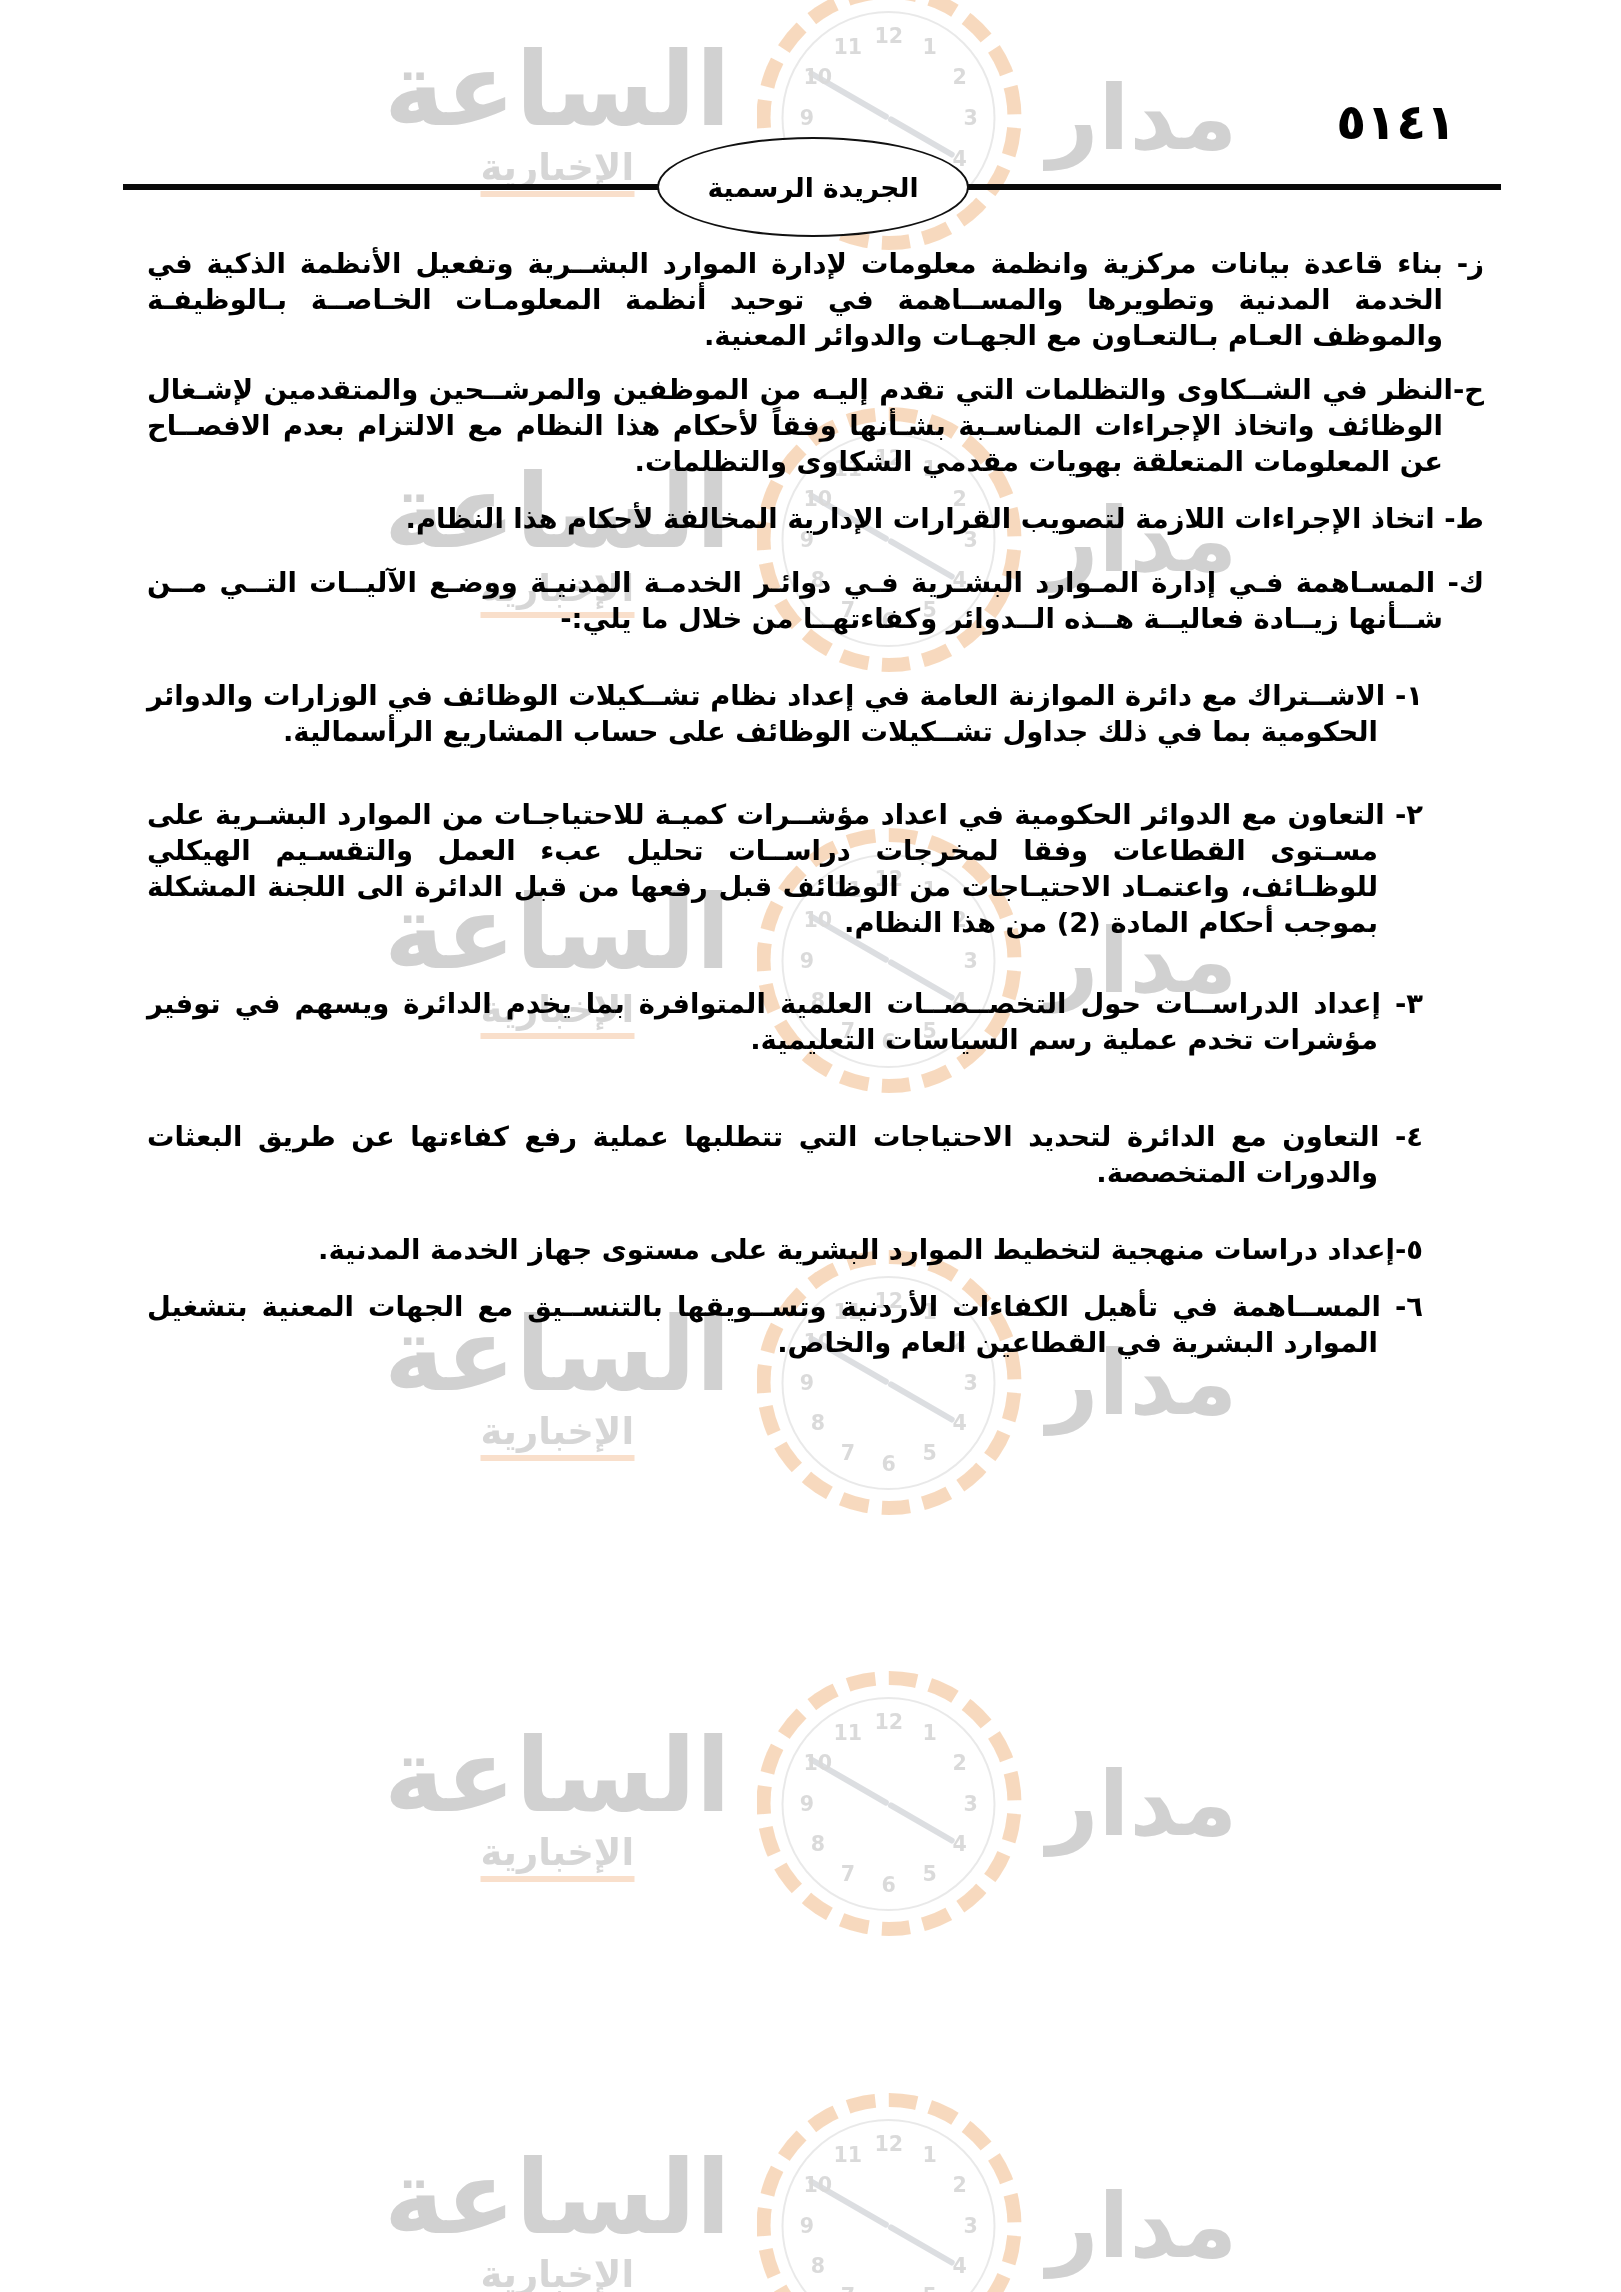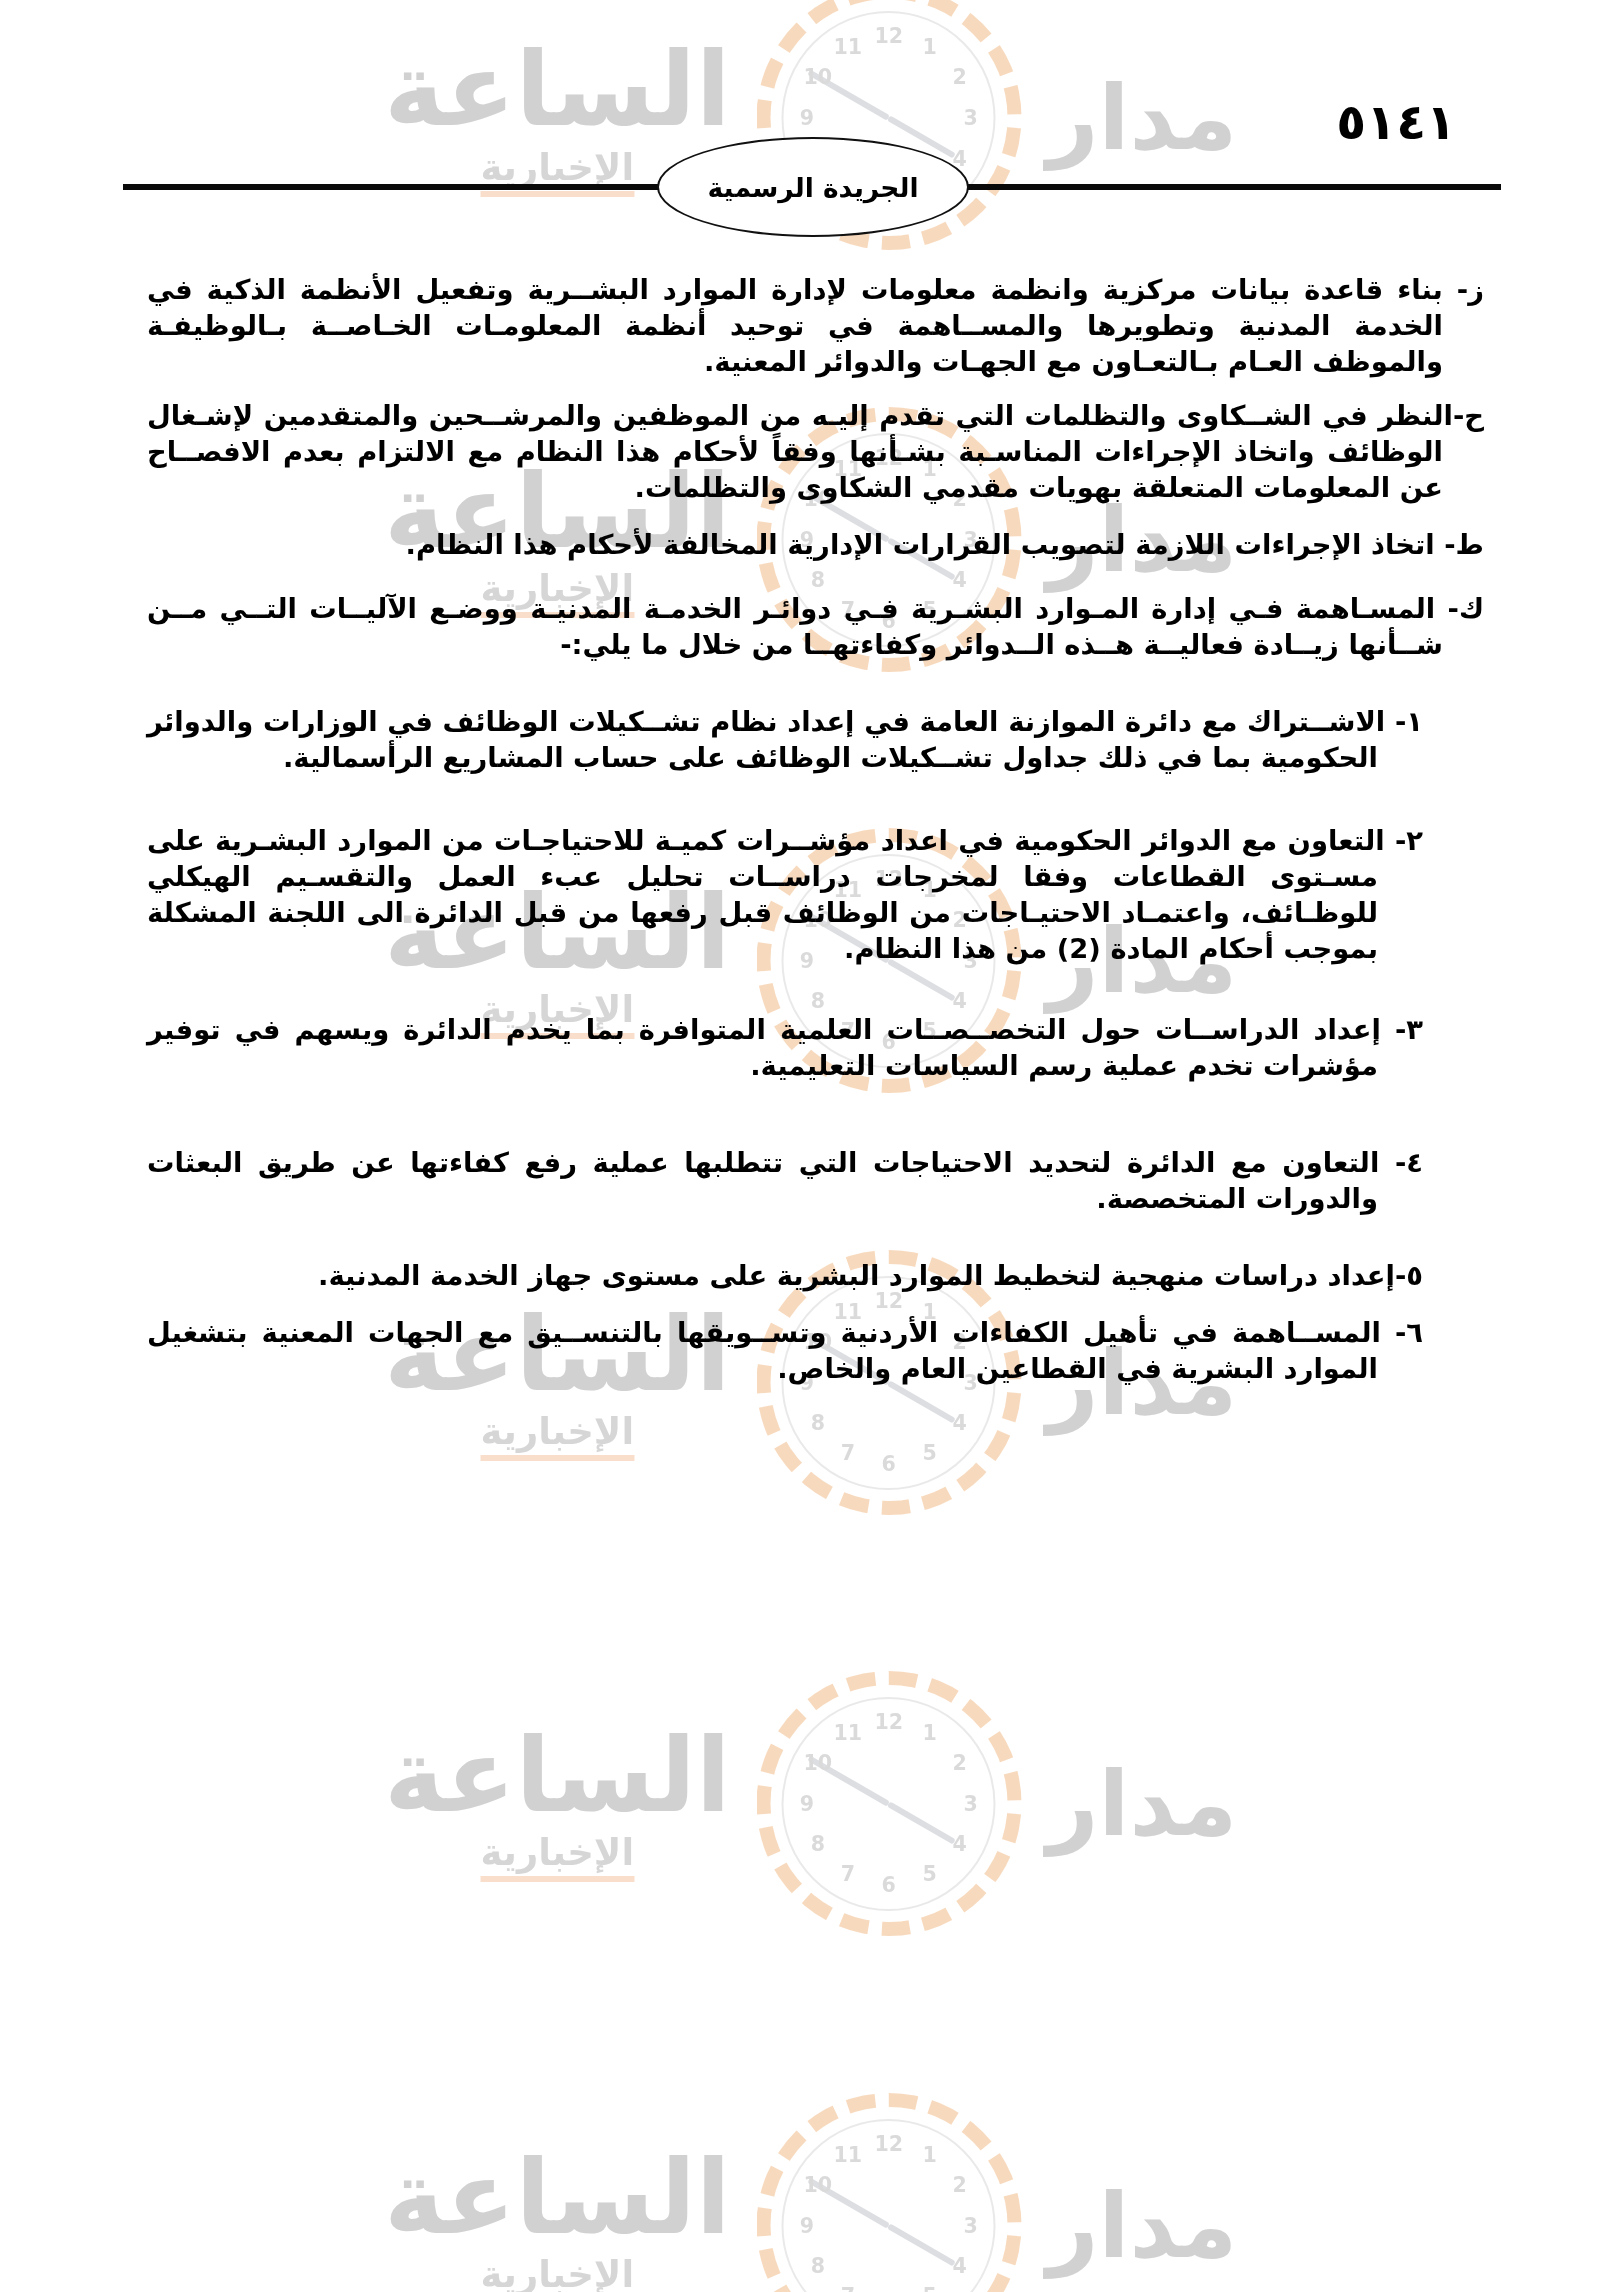--- a/index.html
+++ b/index.html
@@ -49,21 +49,21 @@
   }
   .header-rule{position:absolute;top:184px;left:123px;right:120px;height:5.9px;background:#0a0a0a;z-index:2;}
   .title-oval{
     position:absolute;top:137px;left:657px;width:308px;height:96px;z-index:3;
     border:2.9px solid #111;border-radius:50%;background:#fff;
     display:flex;align-items:center;justify-content:center;
   }
   .title-text{font-size:26.5px;font-weight:bold;color:#000;direction:rtl;}
 
   
-  .content{position:absolute;top:272px;right:137px;left:147px;z-index:1;direction:rtl;}
+  .content{position:absolute;top:246px;right:137px;left:147px;z-index:1;direction:rtl;}
   .content p{
     font-size:27.4px;font-weight:bold;color:#000;
     line-height:36px;text-align:justify;margin:0;
   }
   .clause{padding-right:41px;text-indent:-41px;}
   .sub-item{margin-right:61px !important;padding-right:45px;text-indent:-45px;}
   .closing{padding-right:129px;text-indent:-129px;}
   .loose{line-height:55px !important;}
   .lbl{white-space:pre;}
 </style>

